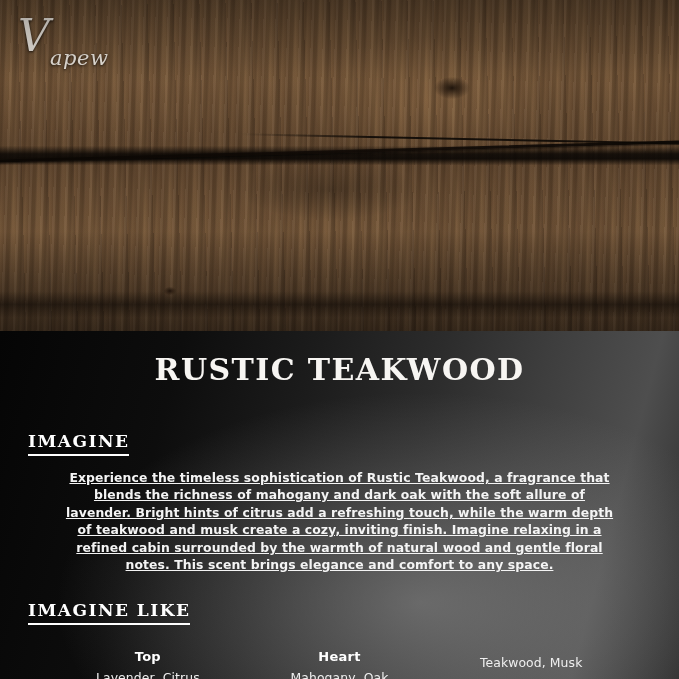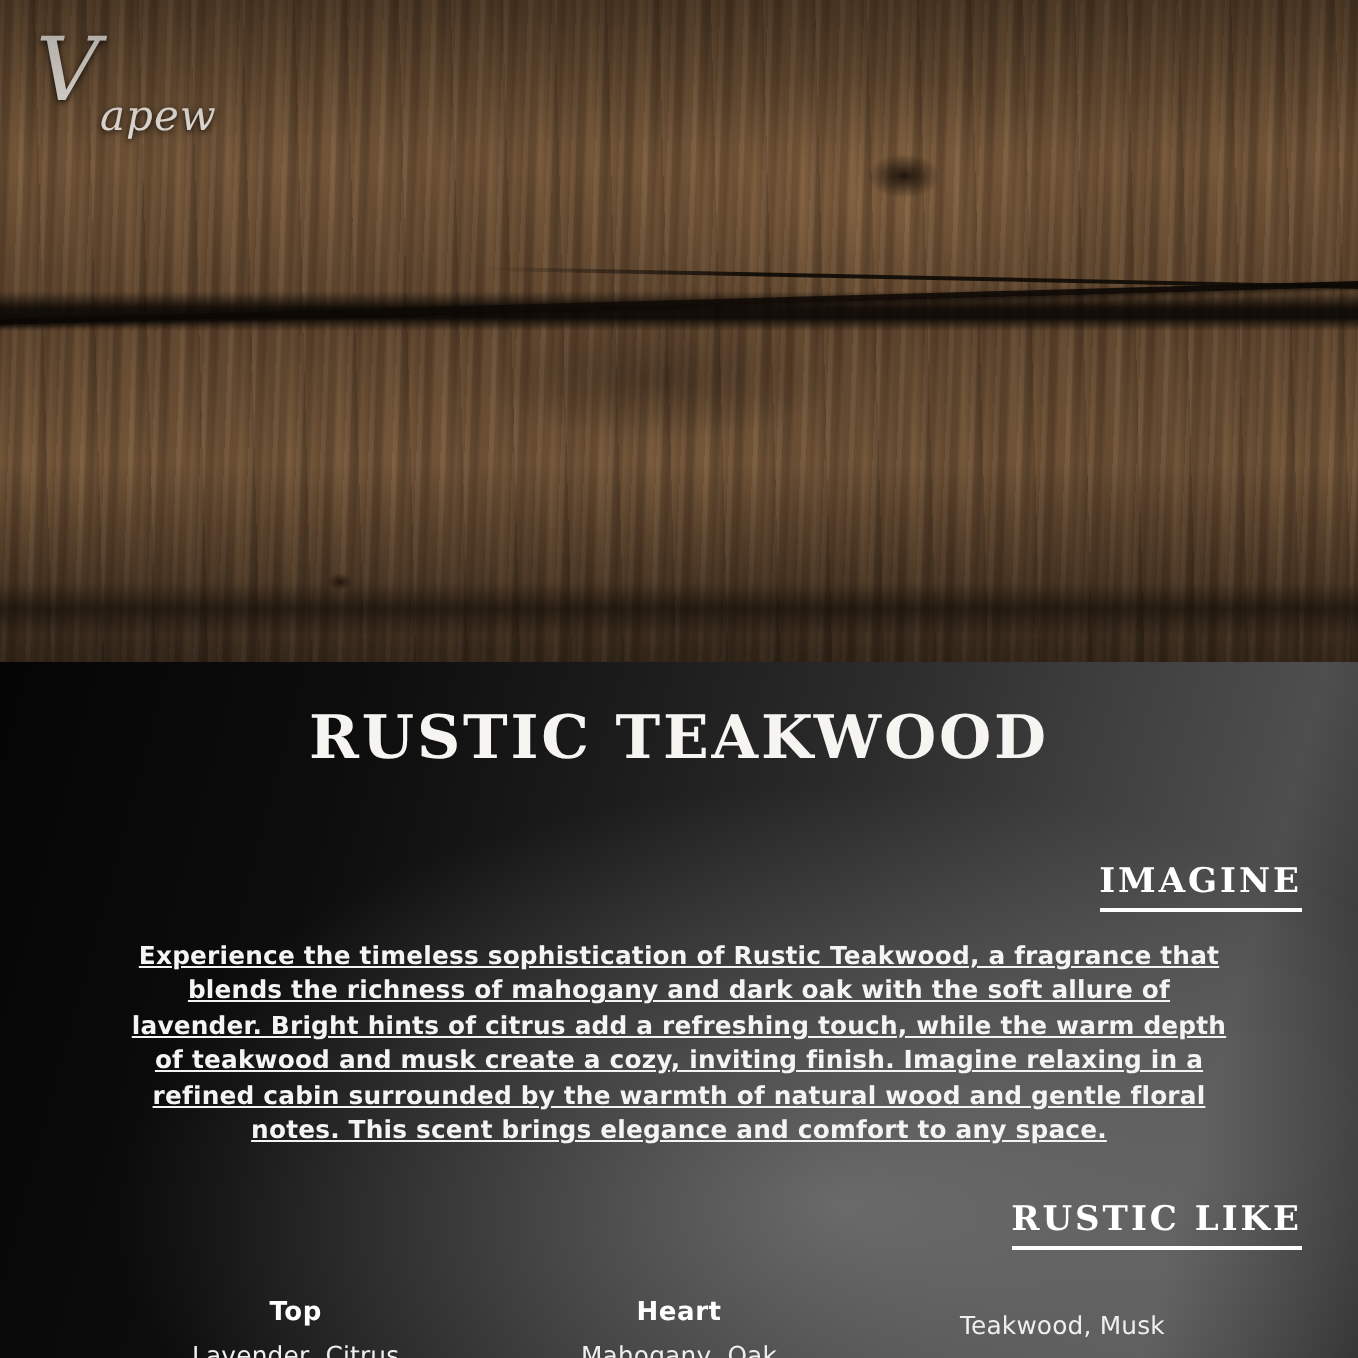--- a/index.html
+++ b/index.html
@@ -138,21 +138,21 @@
     text-align: center;
     font-family: "DejaVu Serif", serif;
     font-weight: bold;
     font-size: 17px;
     letter-spacing: 1.5px;
     color: #ffffff;
     margin: 0;
   }
   .section-head-wrap {
     display: flex;
-    justify-content: flex-end;
+    justify-content: flex-start;
   }
   .section-head-inner {
     border-bottom: 2px solid #ffffff;
     padding-bottom: 3px;
   }
   .imagine-wrap { margin-top: 44px; }
   .smells-wrap { margin-top: 27px; }
 
   .body-copy {
     margin: 13px auto 0;
@@ -209,21 +209,21 @@
     <div class="section-head-wrap imagine-wrap">
       <div class="section-head-inner">
         <div class="section-head">IMAGINE</div>
       </div>
     </div>
 
     <p class="body-copy">Experience the timeless sophistication of Rustic Teakwood, a fragrance that blends the richness of mahogany and dark oak with the soft allure of lavender. Bright hints of citrus add a refreshing touch, while the warm depth of teakwood and musk create a cozy, inviting finish. Imagine relaxing in a refined cabin surrounded by the warmth of natural wood and gentle floral notes. This scent brings elegance and comfort to any space.</p>
 
     <div class="section-head-wrap smells-wrap">
       <div class="section-head-inner">
-        <div class="section-head">RUSTIC LIKE</div>
+        <div class="section-head">IMAGINE LIKE</div>
       </div>
     </div>
 
     <div class="notes">
       <div class="note-col">
         <div class="note-label">Top</div>
         <div class="note-value">Lavender, Citrus</div>
       </div>
       <div class="note-col">
         <div class="note-label">Heart</div>

